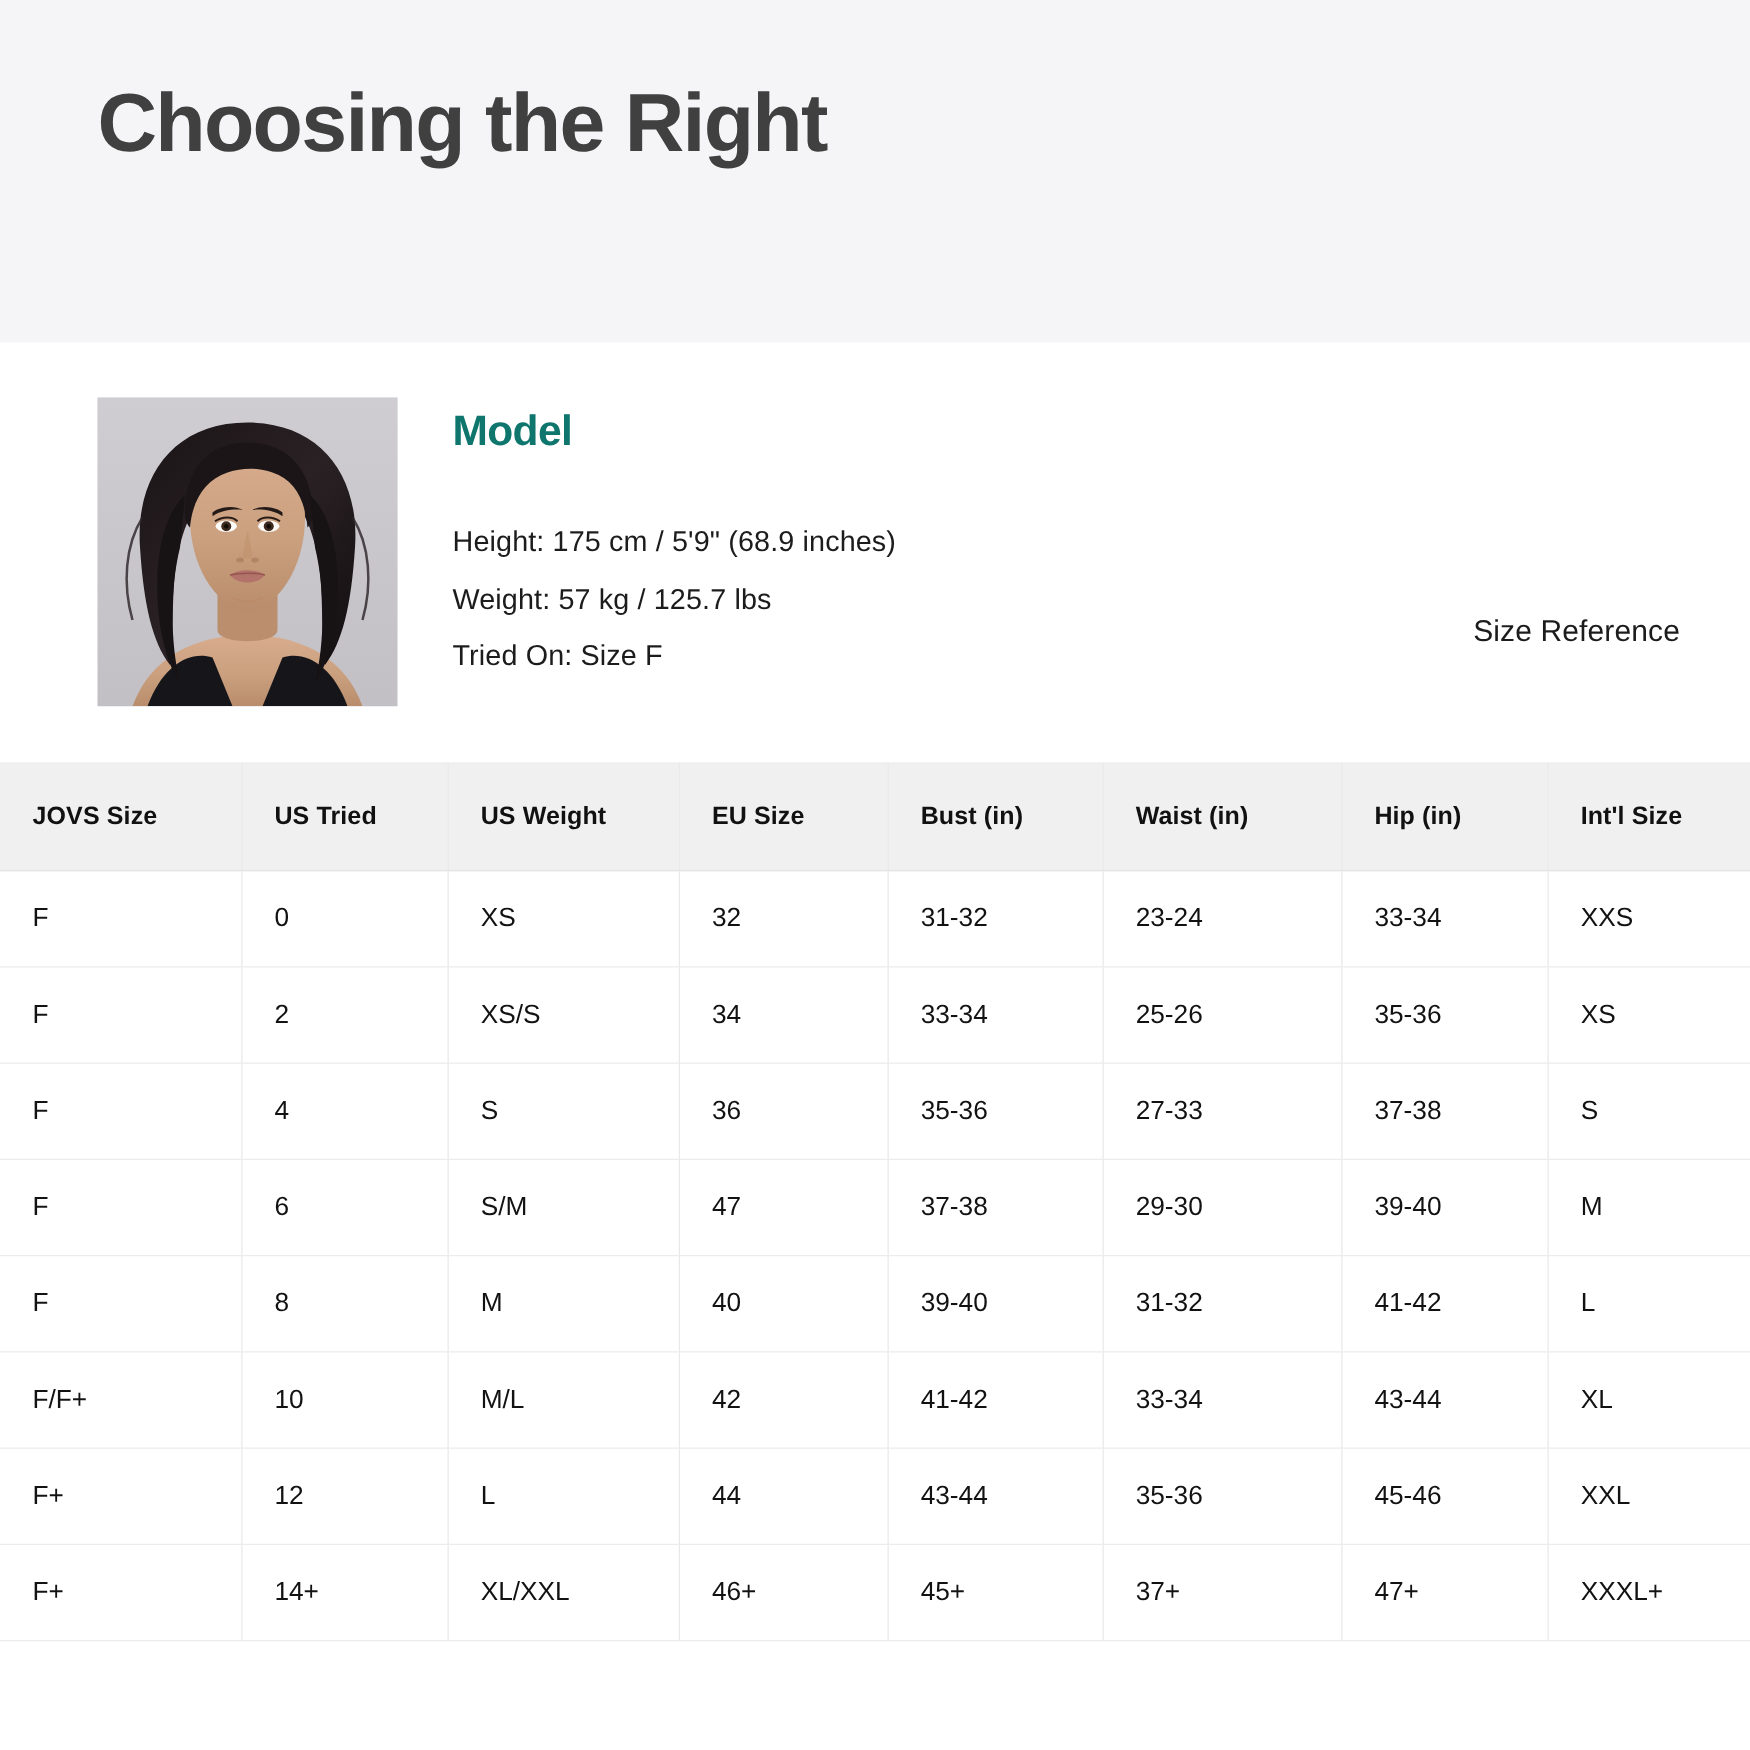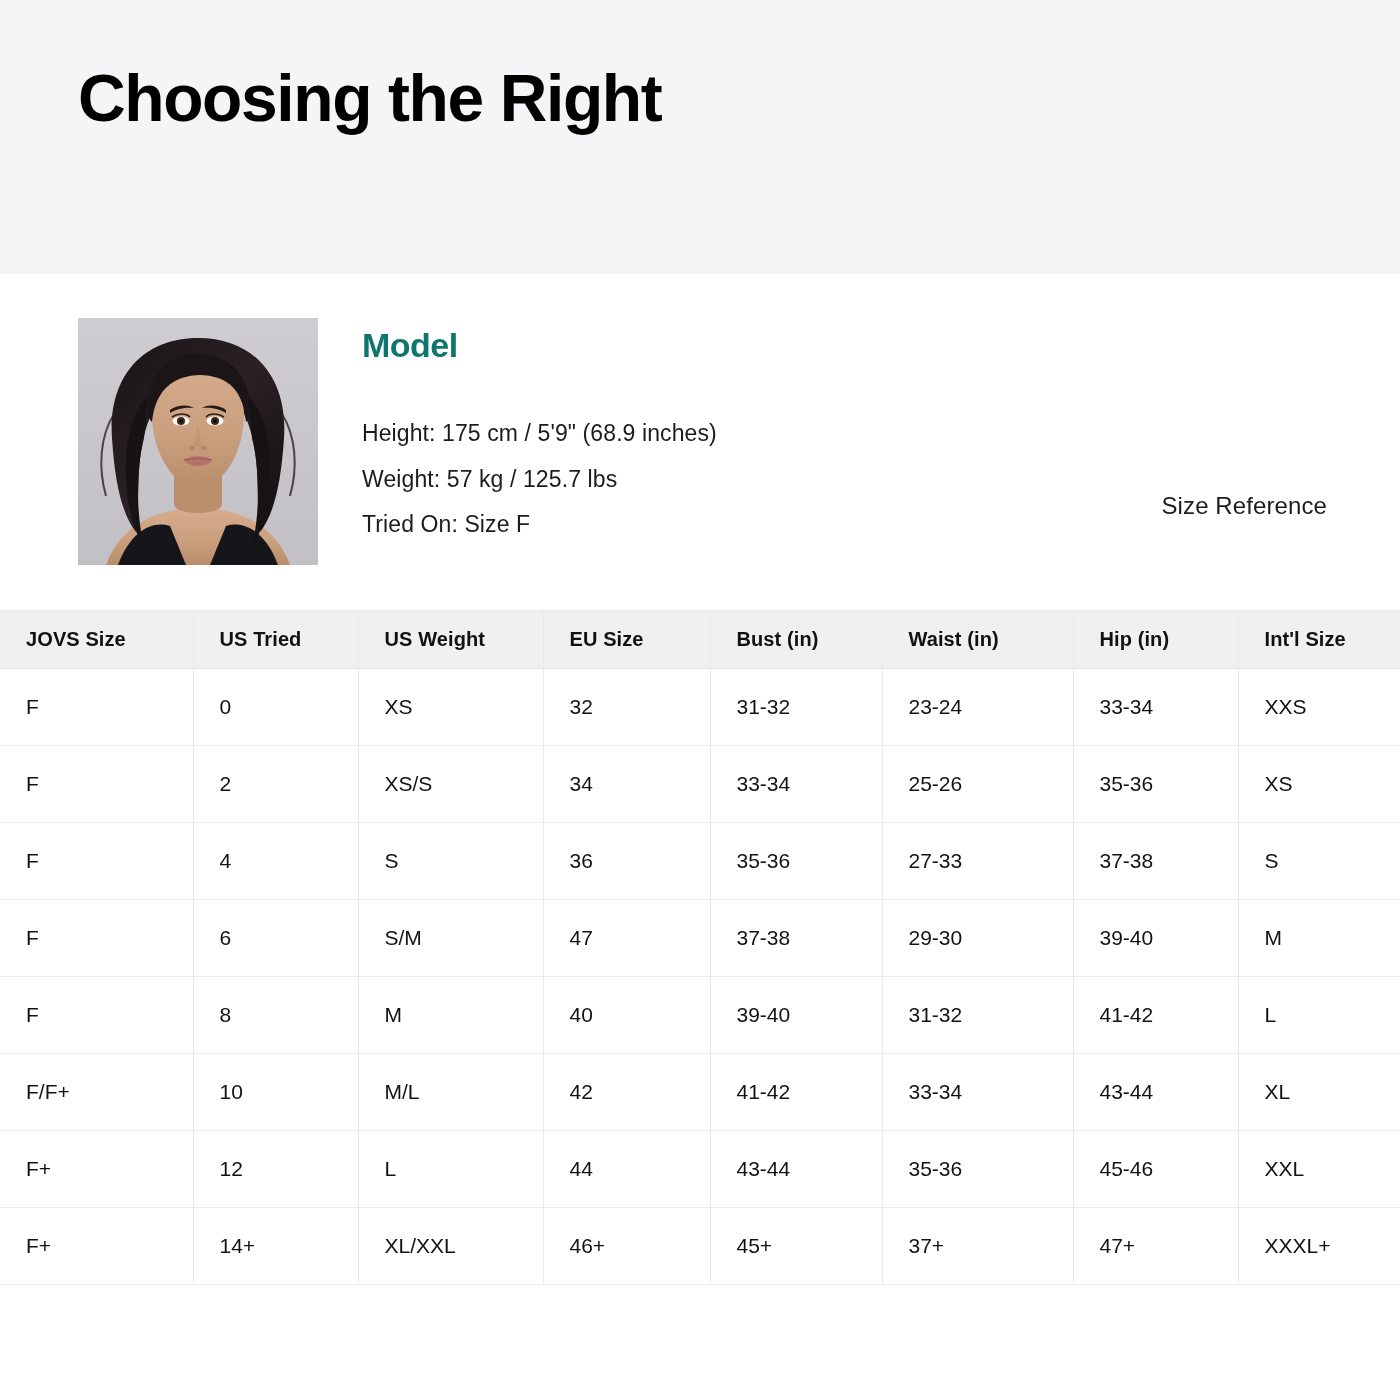--- a/index.html
+++ b/index.html
@@ -25,21 +25,21 @@
     width: 1400px;
     height: 274px;
     background: #f5f5f7;
     padding: 58px 0 0 78px;
   }
   .hero-title {
     font-size: 66px;
     line-height: 1.24;
     font-weight: 700;
     letter-spacing: -1.4px;
-    color: #000000;
+    color: #404040;
     max-width: 720px;
   }
   .hero-title .line { display: block; }
 
   
   .model-section {
     position: relative;
     padding: 44px 0 0 78px;
     height: 336px;
   }
@@ -69,21 +69,21 @@
   .model-line {
     font-size: 23px;
     line-height: 1.98;
     color: #1c1c1c;
     font-weight: 400;
     letter-spacing: 0.1px;
   }
 
   .size-reference {
     position: absolute;
-    right: 73px;
+    right: 56px;
     top: 218px;
     font-size: 24px;
     color: #1c1c1c;
     letter-spacing: 0.1px;
   }
 
   
   .table-wrap {
     width: 1400px;
     padding: 0;
@@ -101,21 +101,21 @@
     border-right: 1px solid #e9e9e9;
     border-bottom: 1px solid #ececec;
     font-size: 21px;
     color: #121212;
   }
   table.size-table th:last-child,
   table.size-table td:last-child { border-right: none; }
 
   table.size-table thead th {
     background: #f0f0f0;
-    height: 58px;
+    height: 86px;
     font-weight: 700;
     font-size: 20px;
     letter-spacing: 0.1px;
     border-top: 1px solid #e9e9e9;
     border-bottom: 1px solid #e4e4e4;
     color: #111111;
   }
   table.size-table tbody td {
     height: 77px;
     font-weight: 400;

